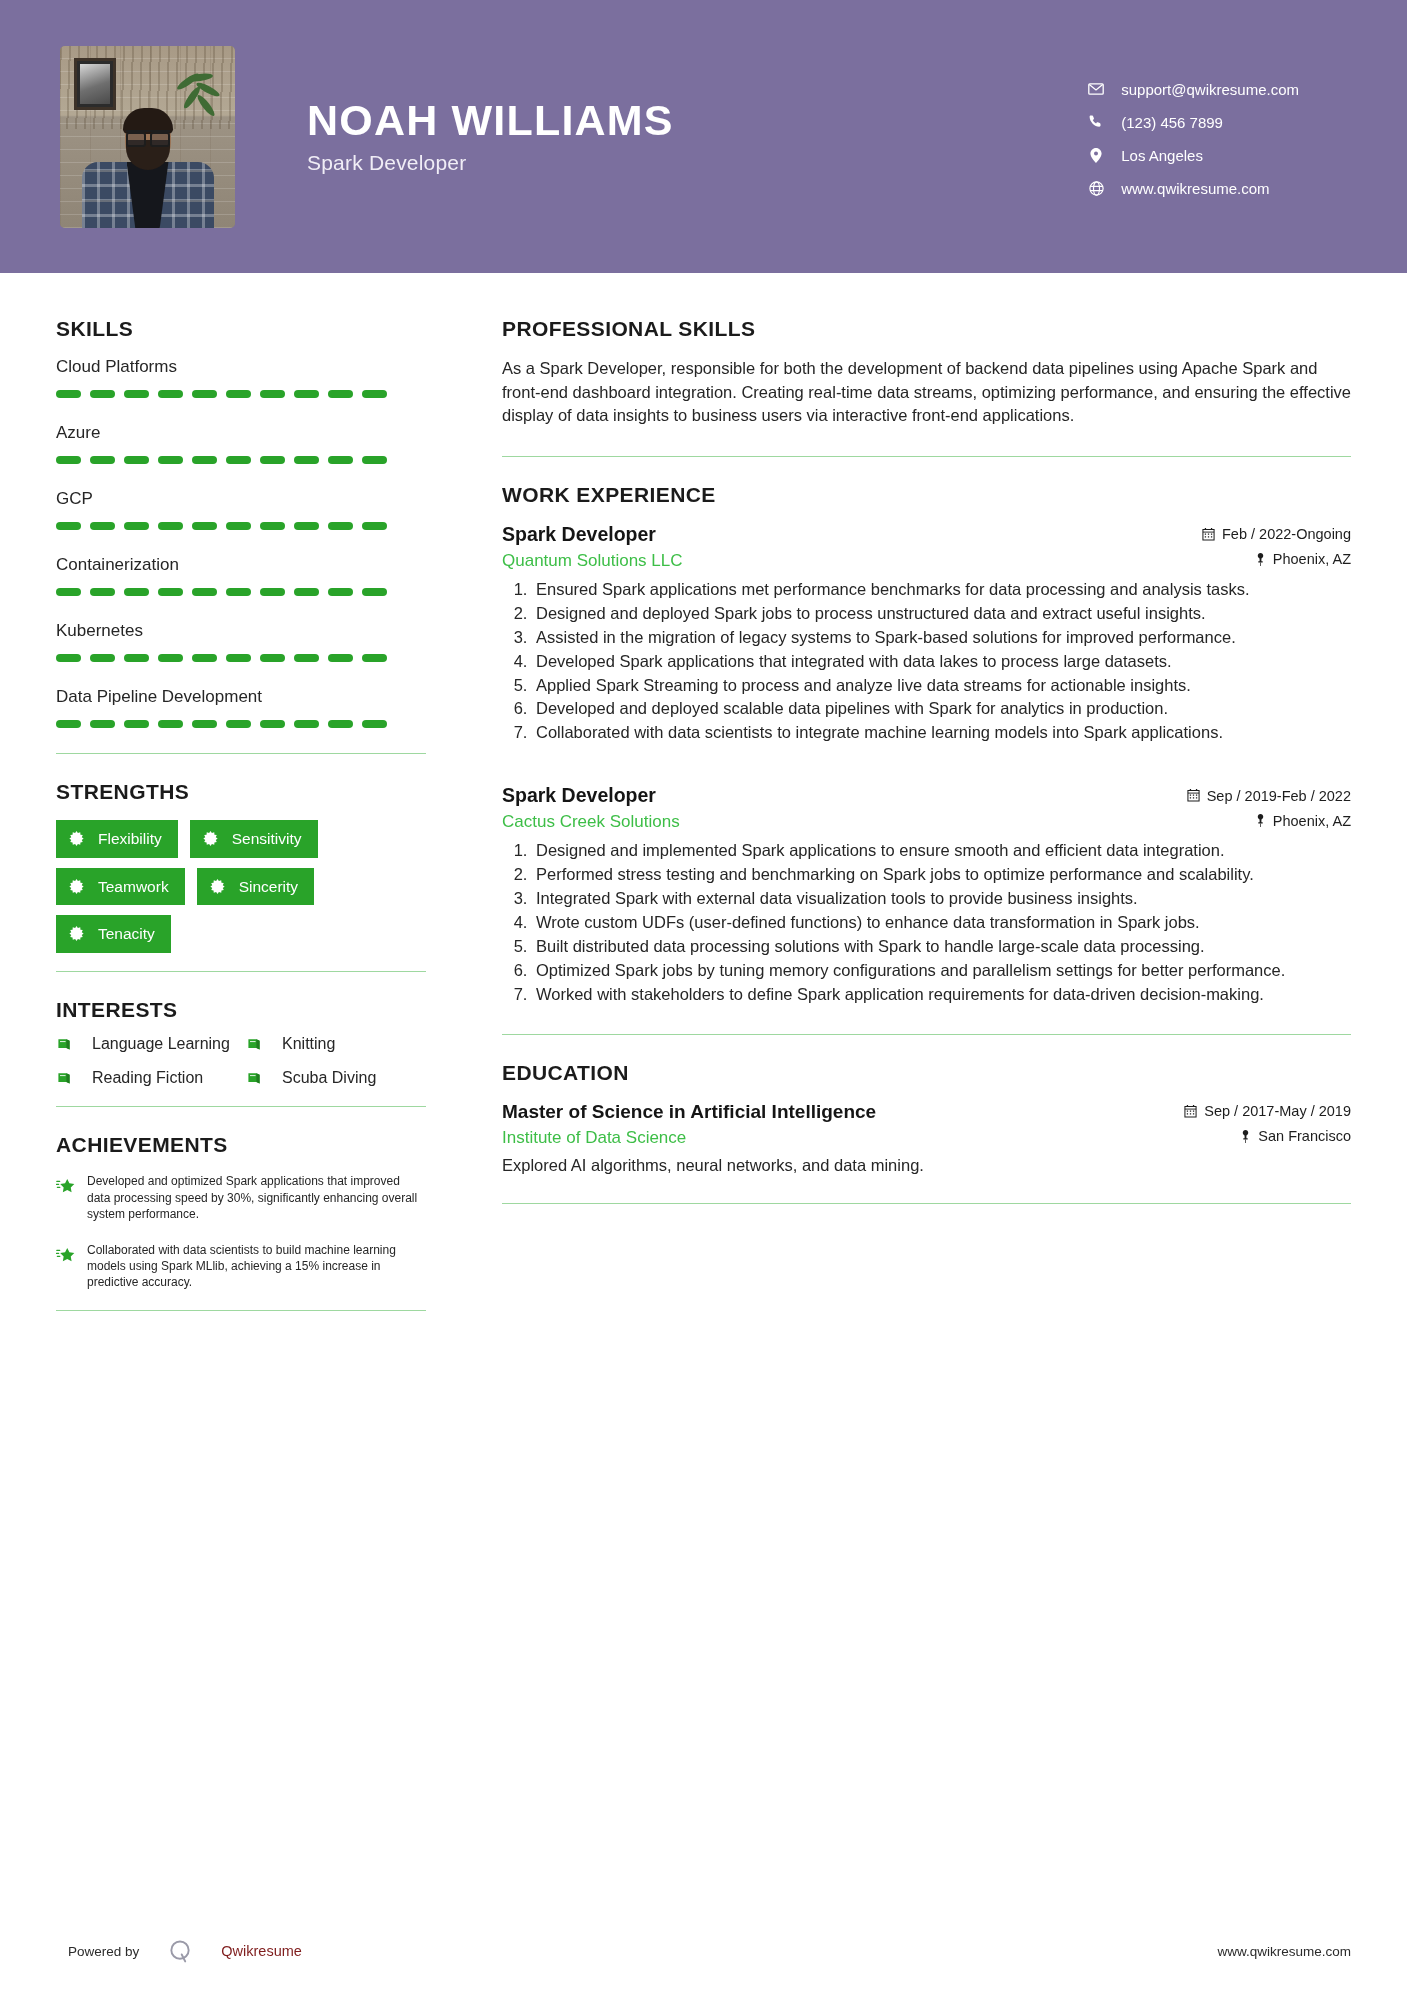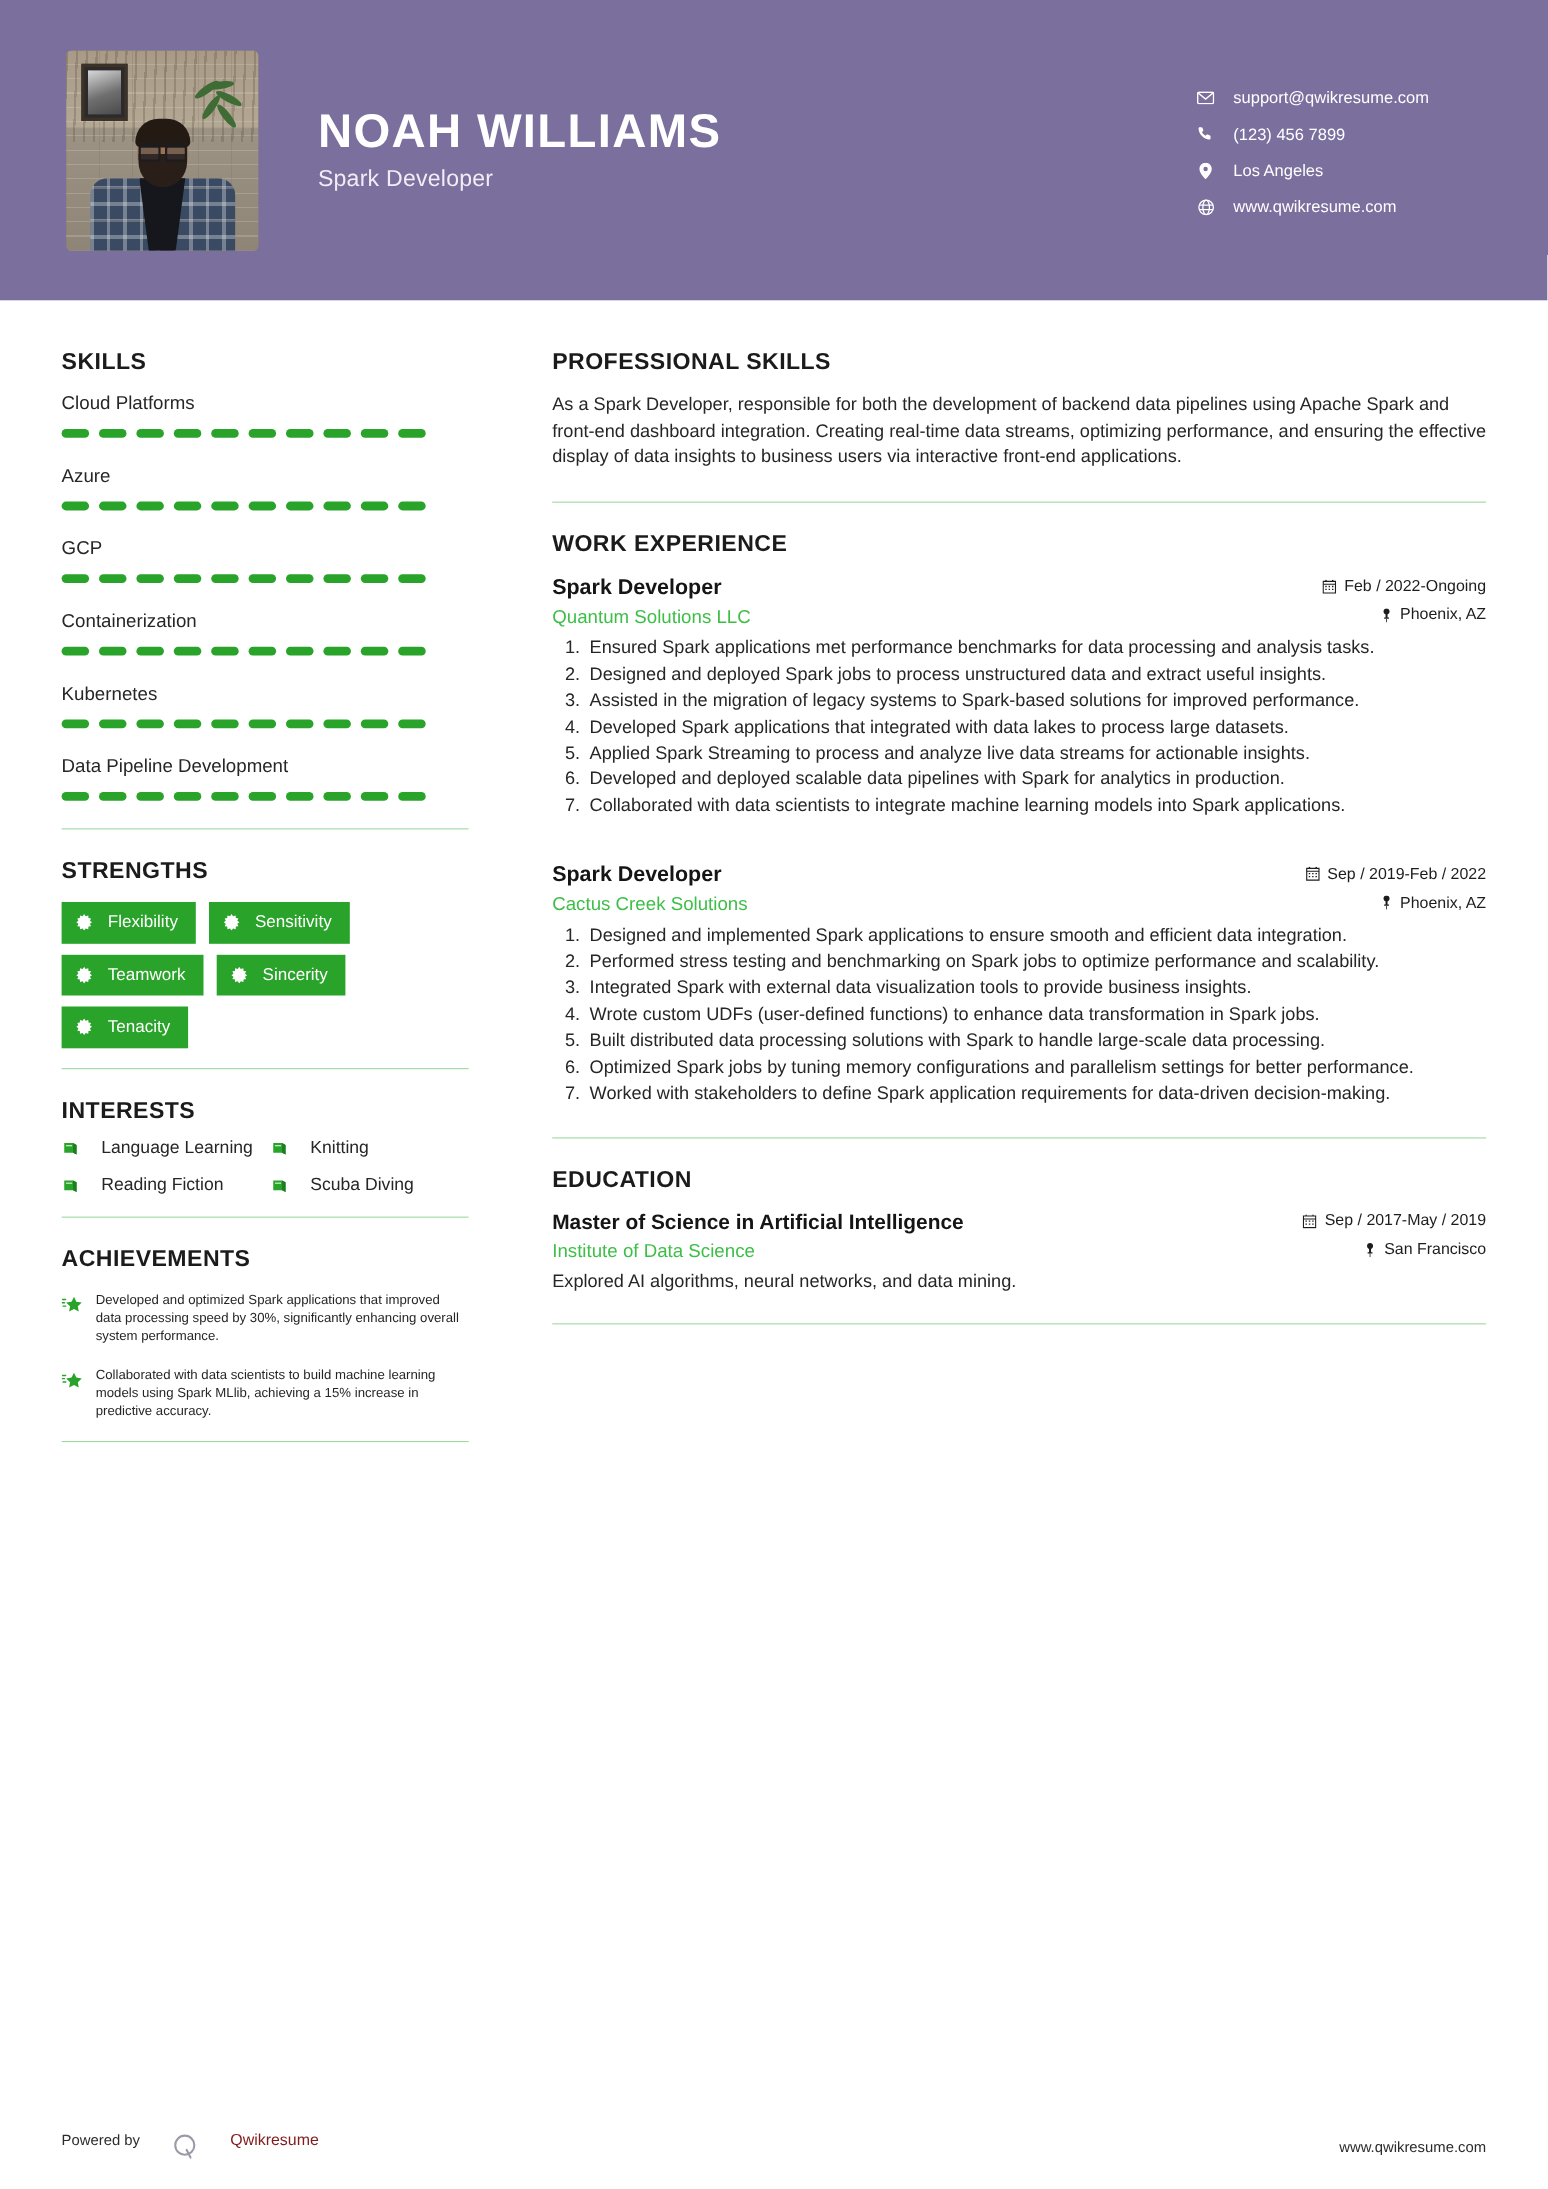--- a/index.html
+++ b/index.html
@@ -115,21 +115,21 @@
       repeating-linear-gradient(0deg, rgba(255,255,255,.30) 0 3px, transparent 3px 15px),
       repeating-linear-gradient(90deg, rgba(255,255,255,.30) 0 3px, transparent 3px 15px),
       repeating-linear-gradient(0deg, rgba(0,0,0,.35) 0 2px, transparent 2px 30px);
   }
   .ph-shirt{
     position:absolute; left:50%; transform:translateX(-50%); top:52px;
     width:42px; height:70px; background:#15171c;
     clip-path: polygon(0 0, 100% 0, 78% 100%, 22% 100%);
   }
 
-  .name-block { margin-left: 54px; }
+  .name-block { margin-left: 72px; }
   .name {
     color: #ffffff;
     font-size: 43px;
     font-weight: 700;
     letter-spacing: 1.2px;
     line-height: 1.05;
   }
   .role {
     color: #f0edf6;
     font-size: 21px;
@@ -321,24 +321,25 @@
   .footer {
     position: absolute;
     left: 0; right: 0; bottom: 0;
     height: 78px;
     padding: 0 56px;
     display: flex;
     align-items: center;
   }
   .foot-left {
     display: flex;
-    align-items: flex-start;
+    align-items: center;
     gap: 28px;
     font-size: 13.5px;
     color: #2b2b2b;
+    margin-left: 12px;
   }
   .qlogo {
     width: 26px; height: 26px;
   }
   .qname {
     font-size: 14.5px;
     color: #7f1d1d;
     font-weight: 500;
   }
   .foot-right {

